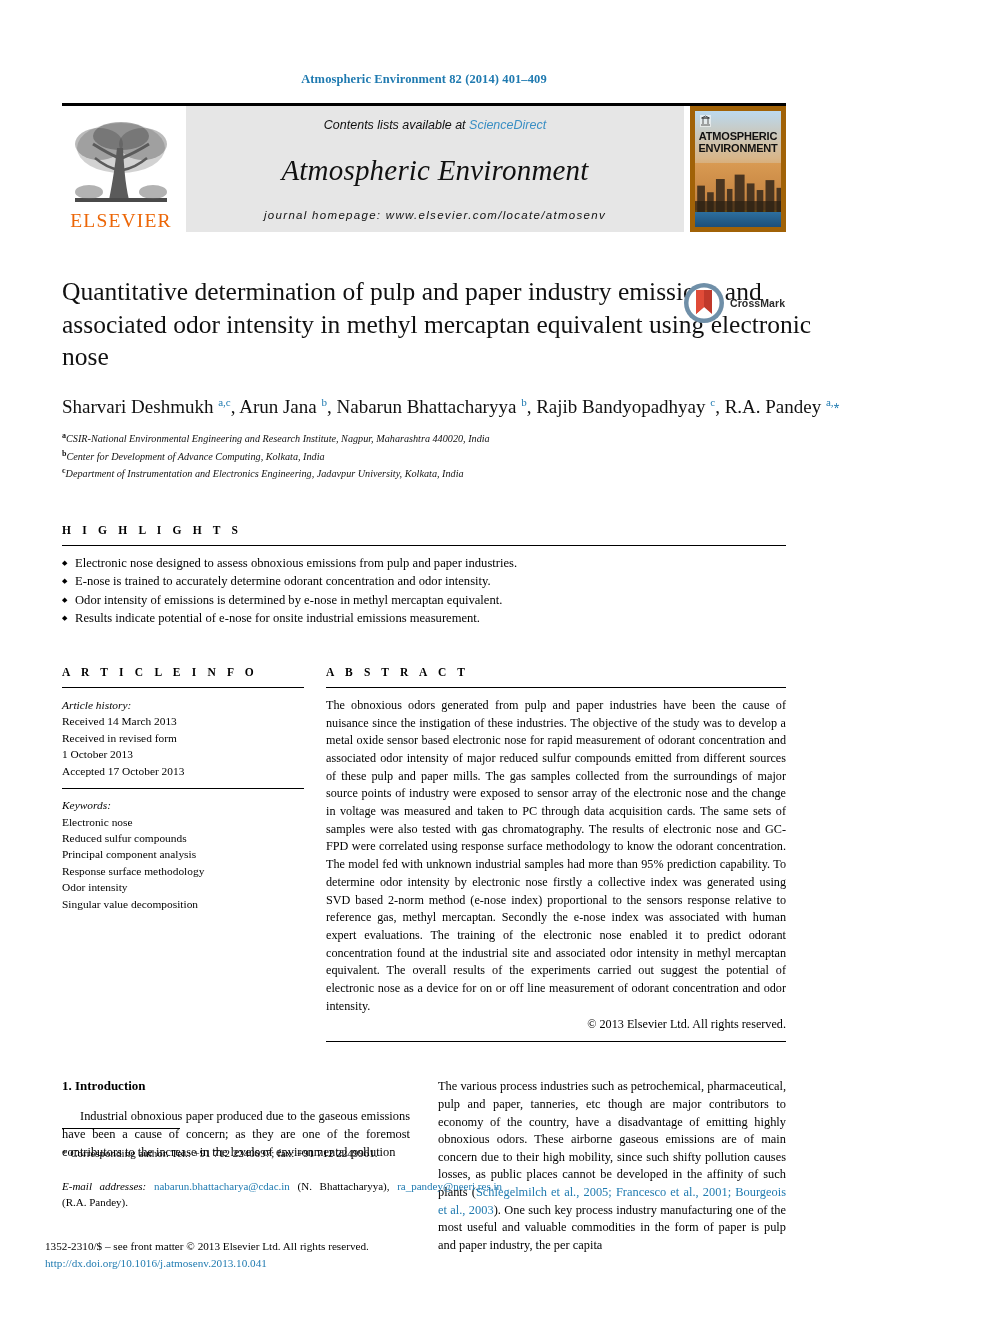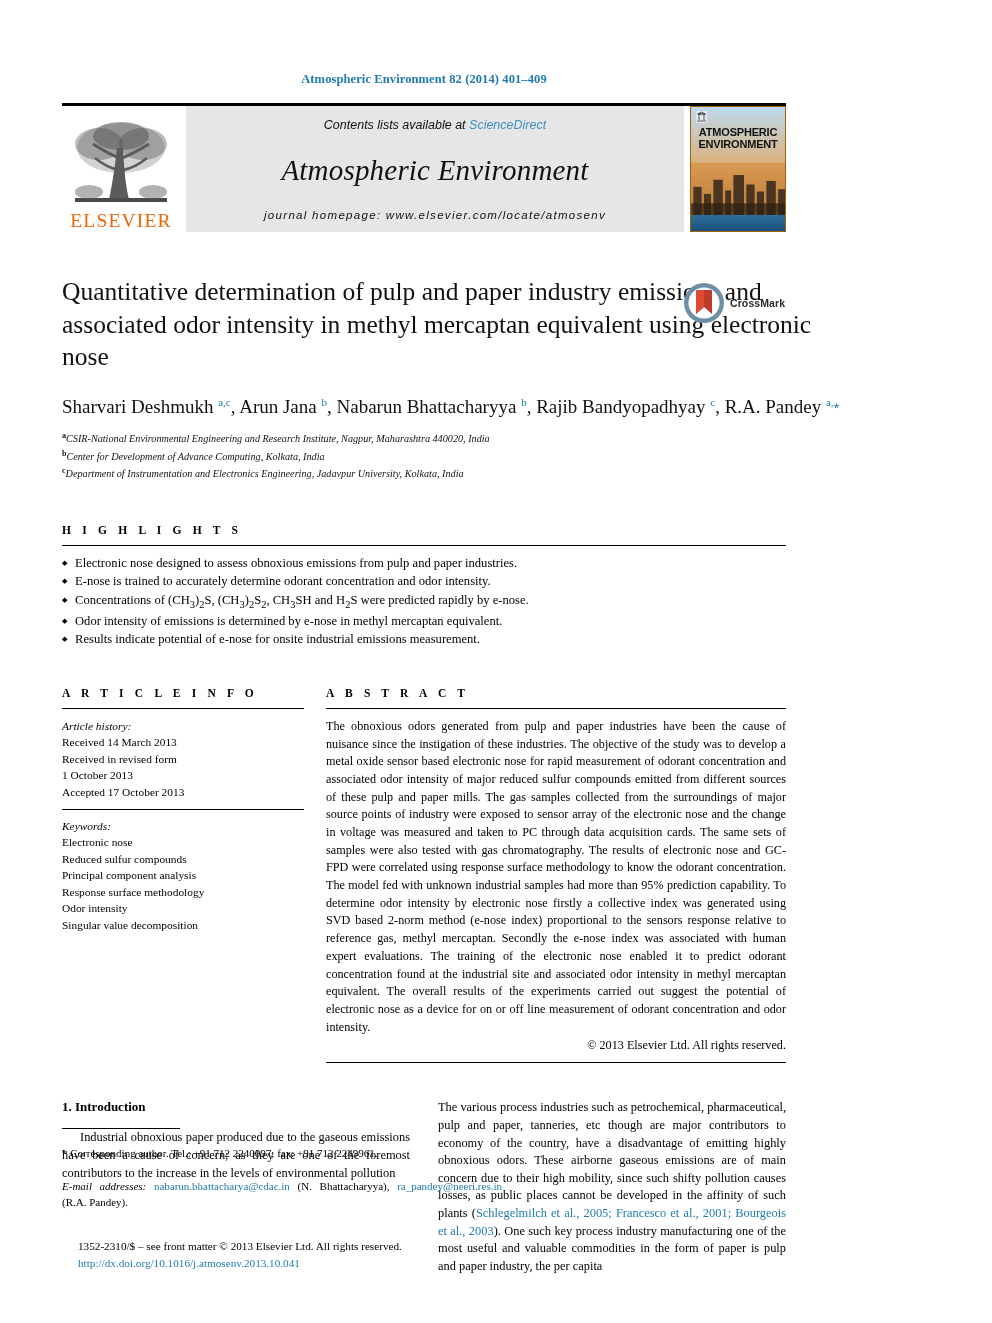--- a/index.html
+++ b/index.html
@@ -83,21 +83,21 @@
   }
   .banner-home {
     font-family: "Liberation Sans", sans-serif;
     font-size: 11.5px;
     color: #111;
     letter-spacing: 1.3px;
   }
   .cover-thumb {
     width: 96px;
     flex: 0 0 96px;
-    border: 1px solid #a16207;
+    border: 5px solid #a16207;
     box-sizing: border-box;
     position: relative;
     overflow: hidden;
     background: #eab308;
   }
   .cover-sky {
     position:absolute; left:0; right:0; top:0; height:58%;
     background: linear-gradient(#bcd9ee 0%, #d8b68a 70%, #d79a53 100%);
   }
   .cover-smog {
@@ -250,21 +250,21 @@
   .fn {
     margin-top: 16px;
     font-size: 11px;
     line-height: 1.5;
     text-align: justify;
   }
   .fn .em { font-style: italic; }
   .fn a, .link { color: #1f7ab0; text-decoration: none; }
   .issn {
     position: absolute;
-    left: 78px;
+    left: 45px;
     top: 1238px;
     width: 500px;
     font-size: 11.2px;
     line-height: 1.5;
   }
 </style>
 </head>
 <body>
 
 <div class="page">
@@ -362,21 +362,20 @@
       <sup>c</sup><span>Department of Instrumentation and Electronics Engineering, Jadavpur University, Kolkata, India</span>
     </div>
   </div>
 
   <div class="highlights">
     <div class="sec-head">H I G H L I G H T S</div>
     <div class="rule"></div>
     <ul class="hl-list">
       <li>Electronic nose designed to assess obnoxious emissions from pulp and paper industries.</li>
       <li>E-nose is trained to accurately determine odorant concentration and odor intensity.</li>
-      <li>Concentrations of (CH<sub>3</sub>)<sub>2</sub>S, (CH<sub>3</sub>)<sub>2</sub>S<sub>2</sub>, CH<sub>3</sub>SH and H<sub>2</sub>S were predicted rapidly by e-nose.</li>
       <li>Odor intensity of emissions is determined by e-nose in methyl mercaptan equivalent.</li>
       <li>Results indicate potential of e-nose for onsite industrial emissions measurement.</li>
     </ul>
   </div>
 
   <div class="info-abstract">
 
     <div class="col-info">
       <div class="sec-head">A R T I C L E  I N F O</div>
       <div class="rule"></div>

